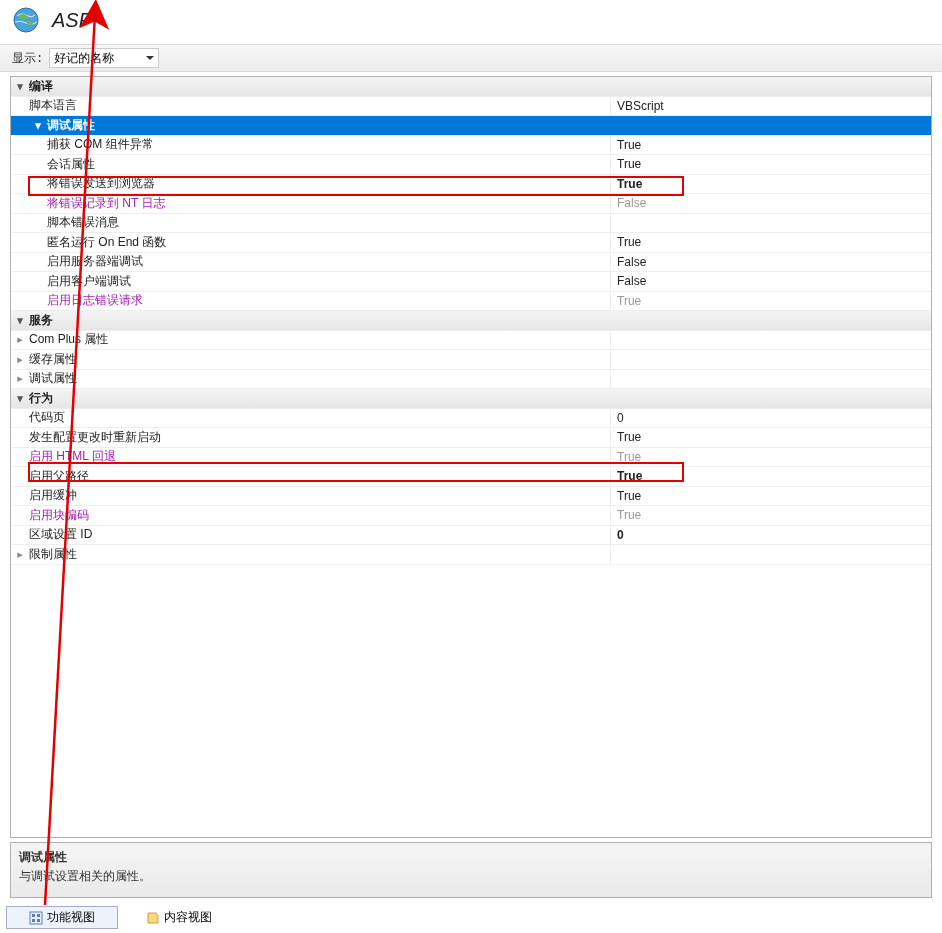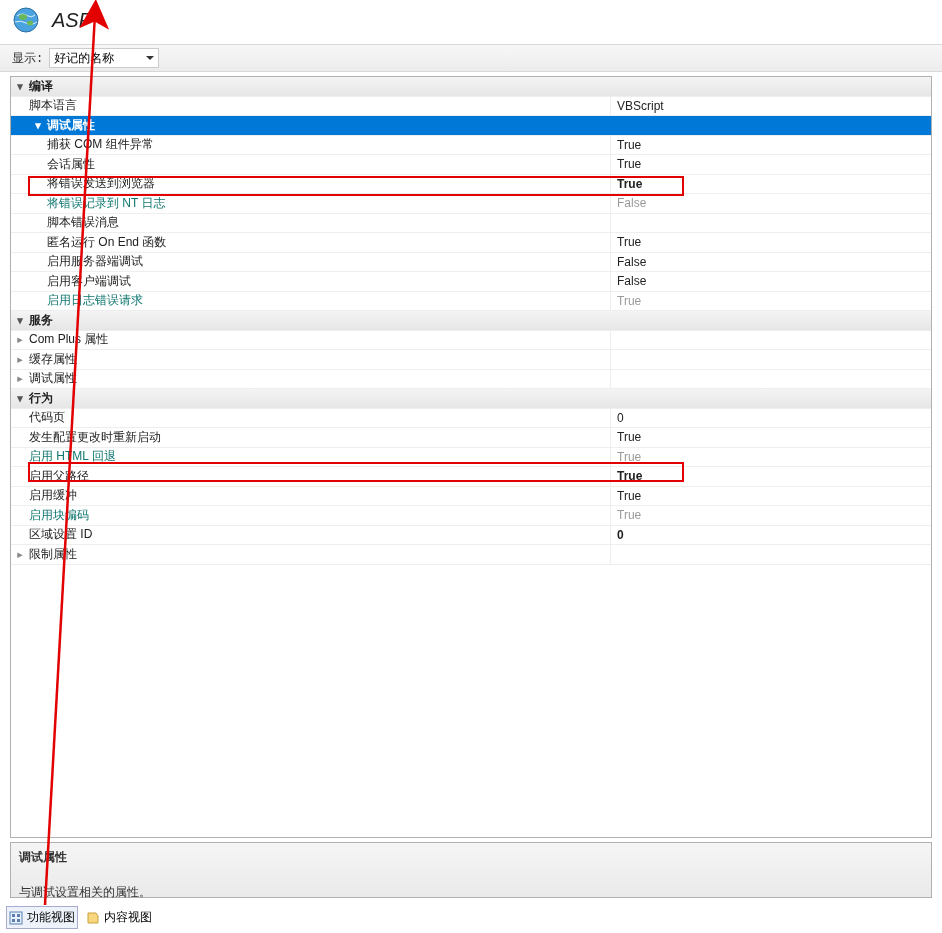--- a/index.html
+++ b/index.html
@@ -133,49 +133,49 @@
       width: 18px;
       text-align: center;
       color: #888;
       font-size: 11px;
       display: inline-flex;
       justify-content: center;
       align-items: center;
     }
     .indent { width: 18px; display: inline-block; }
     .prop-label { color: #222; }
-    .disabled .prop-label { color: #0f766e; }
+    .disabled .prop-label { color: #a21caf; }
     .disabled .col-right { color: #9a9a9a; }
     .bold { font-weight: 700; }
     .desc-panel {
       border: 1px solid #b0b0b0;
       border-top: 1px solid #b0b0b0;
       margin: 4px 10px 0 10px;
       background: linear-gradient(#f5f5f5, #eaeaea);
       padding: 6px 8px 20px 8px;
       height: 56px;
     }
     .desc-title { font-weight: 700; color: #333; }
-    .desc-text { color: #333; margin-top: 18px; }
+    .desc-text { color: #333; margin-top: 2px; }
     .bottom-tabs {
       position: absolute;
       bottom: 0;
       left: 0;
       display: flex;
       align-items: center;
       padding: 4px 6px;
       gap: 6px;
     }
     .tab-item {
       display: inline-flex;
       align-items: center;
       gap: 4px;
       border: 1px solid #aac;
       background: #eef3fb;
-      padding: 2px 2px;
+      padding: 2px 22px;
       font-size: 12px;
       cursor: pointer;
     }
     .tab-item.inactive {
       border: none;
       background: transparent;
     }
     .tab-icon {
       width: 14px;
       height: 14px;

